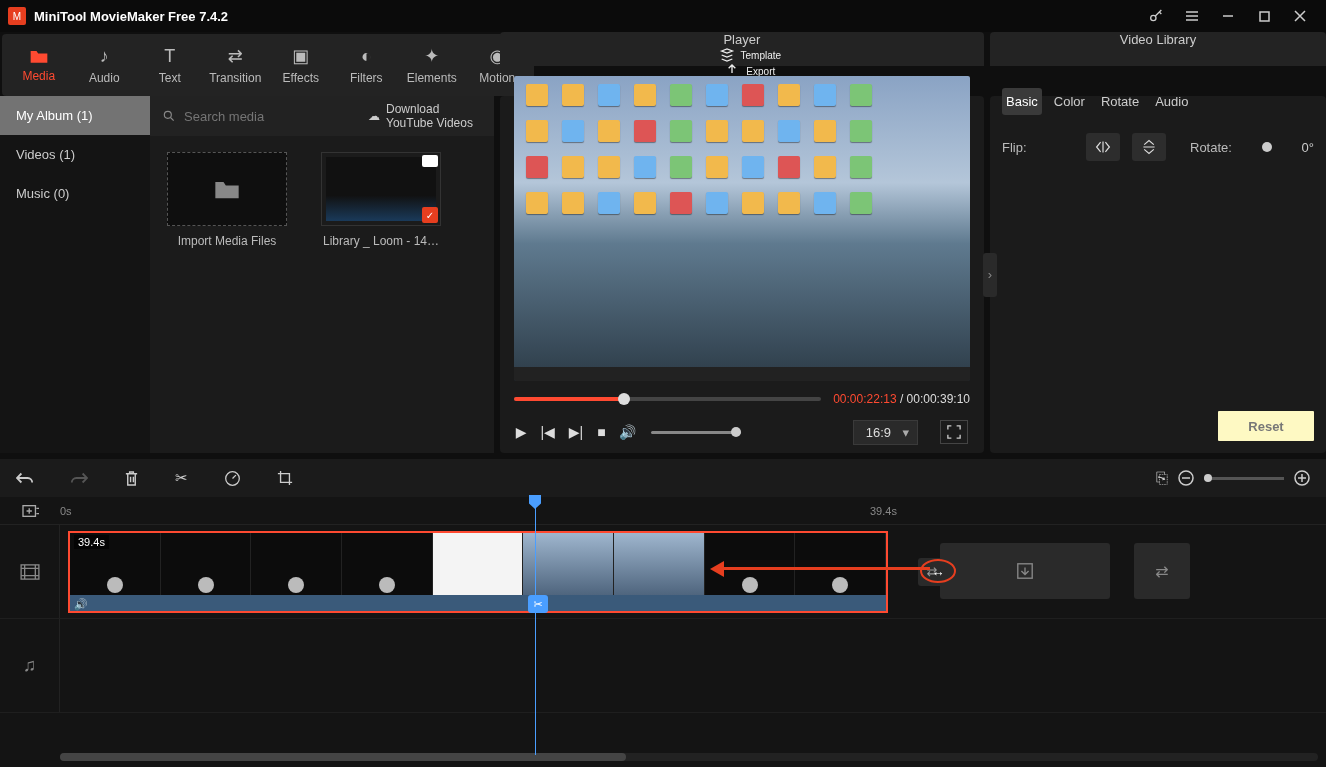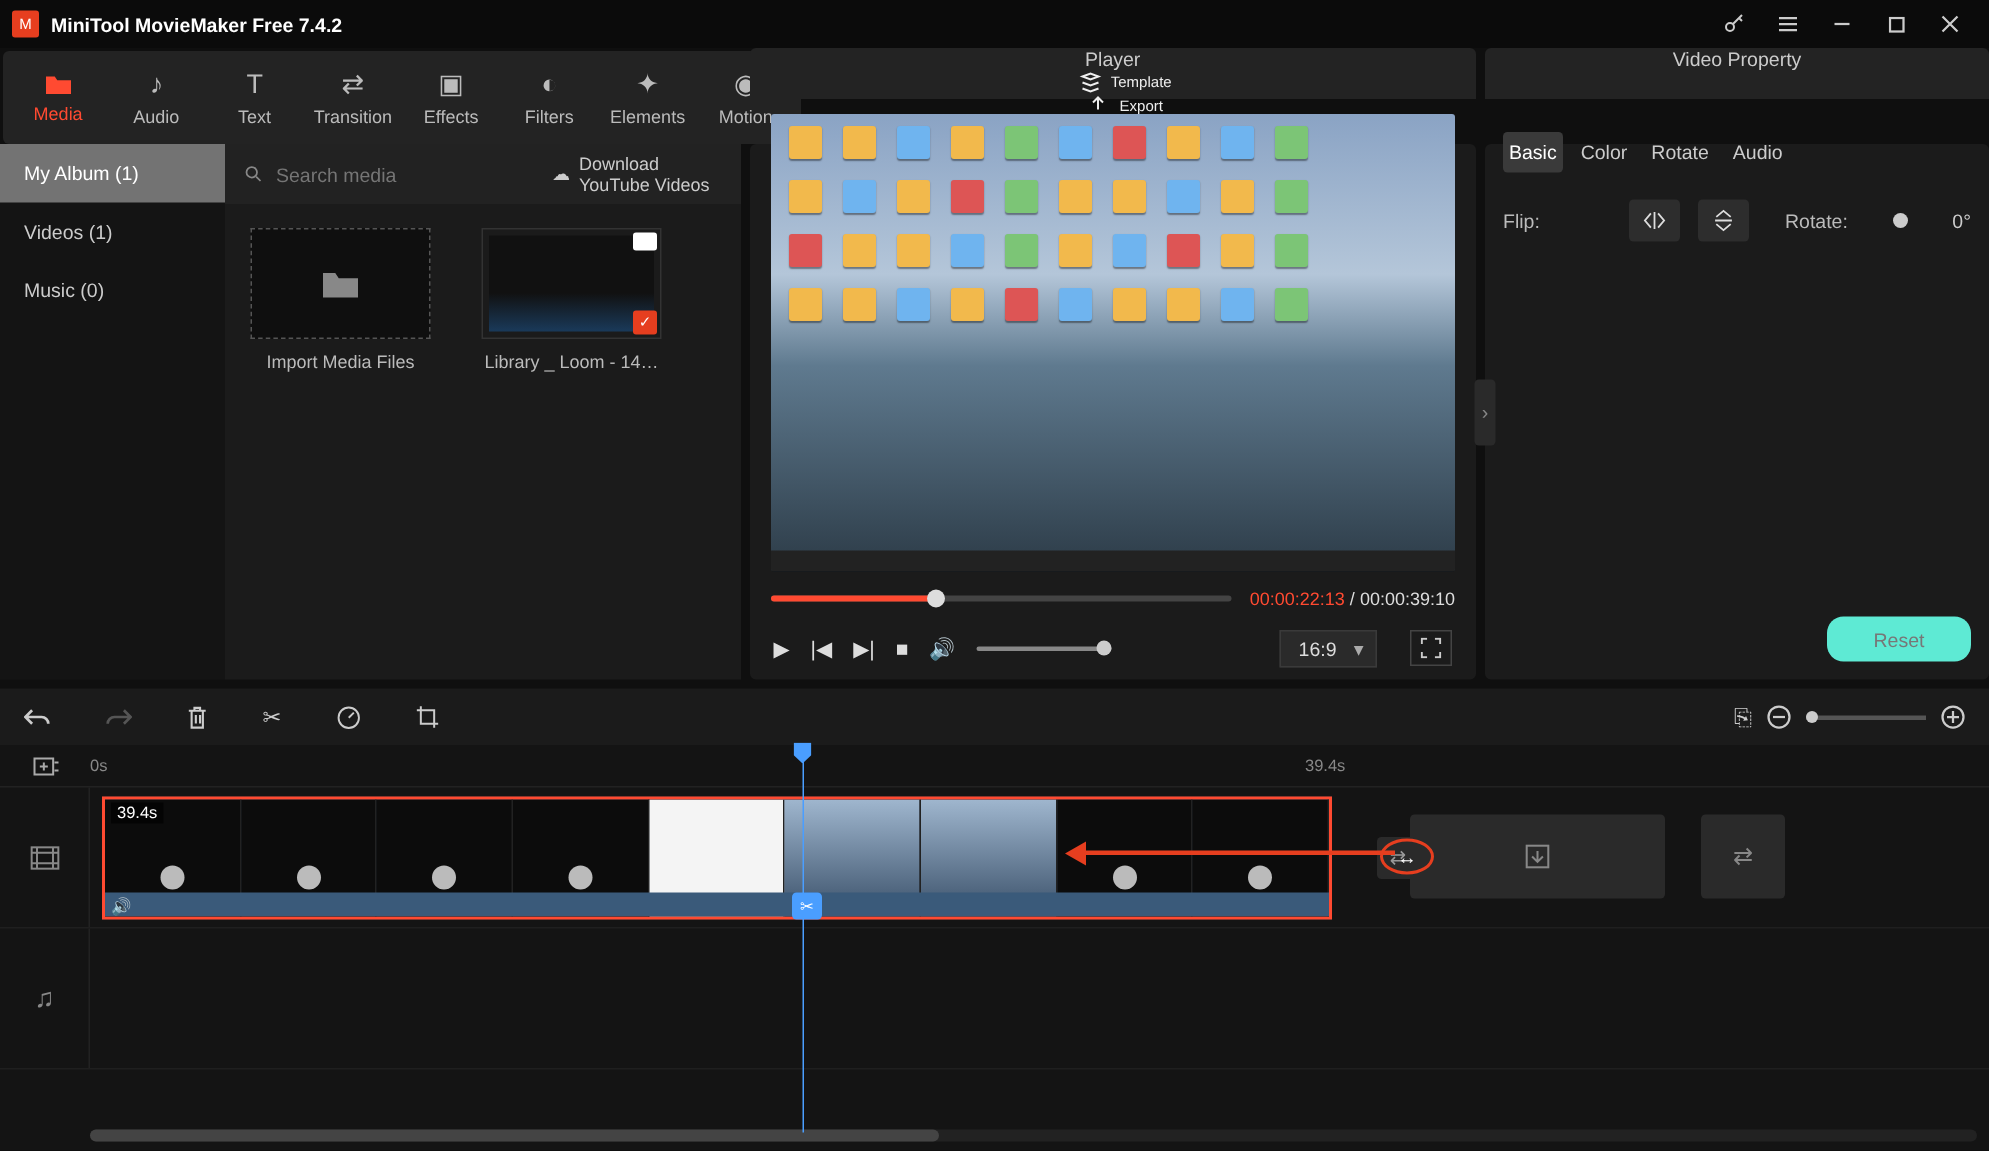--- a/index.html
+++ b/index.html
@@ -71,21 +71,21 @@
 .prop-panel .panel-header { background:#232323;}
 .prop-tabs { display: flex; gap: 8px; padding: 20px 12px 6px; }
 .prop-tab { padding: 6px 4px; color: #ccc; cursor: pointer; font-size: 13px; }
 .prop-tab.active { background: #3a3a3a; border-radius: 3px; color:#fff;}
 .prop-fields { padding: 12px 12px; display:flex; flex-direction:row; gap:24px;}
 .prop-row { display: flex; align-items: center; gap: 12px; }
 .prop-row .label { width: 60px; color: #bbb; }
 .flip-btn { width: 34px; height: 28px; background: #2d2d2d; border-radius: 3px; display:flex; align-items:center; justify-content:center; cursor:pointer; color:#ddd;}
 .rot-slider { flex:1; height:3px; background:#555; position:relative; border-radius:2px;}
 .rot-slider .knob{position:absolute; left:0; top:50%; width:10px;height:10px;background:#ccc;border-radius:50%;transform:translate(0,-50%);}
-.reset-btn { position:absolute; bottom:12px; right:12px; width:96px; height:30px; background:#5eead4; color:#777; display:flex;align-items:center;justify-content:center; border-radius:11px;}
+.reset-btn { position:absolute; bottom:12px; right:12px; width:96px; height:30px; background:#fef9c3; color:#777; display:flex;align-items:center;justify-content:center; border-radius:1px;font-weight:bold;}
 .collapse-handle{position:absolute; left:-7px; top:50%; width:14px; height:44px; background:#2a2a2a; border-radius:3px; display:flex;align-items:center;justify-content:center;color:#888; transform:translateY(-50%);}
 
 
 .timeline-tools { height: 38px; background: #1b1b1b; display: flex; align-items: center; padding: 0 16px; gap: 36px; margin-top:6px;}
 .tl-tool { color: #ccc; cursor: pointer; font-size: 15px; }
 .tl-tool.dim{color:#555;}
 .tl-right { margin-left: auto; display: flex; align-items: center; gap: 10px; }
 .zoom-slider { width: 80px; height: 3px; background: #555; position: relative; }
 .zoom-slider .knob{position:absolute; left:0; top:50%; width:8px;height:8px;background:#ccc;border-radius:50%;transform:translate(0,-50%);}
 
@@ -329,21 +329,21 @@
           <svg width="14" height="14" viewBox="0 0 16 16" fill="none" stroke="#ccc" stroke-width="1.5">
               <path d="M1 5V1h4M15 5V1h-4M1 11v4h4M15 11v4h-4"></path>
             </svg>
         </div>
       </div>
     </div>
   </div>
 
   <div class="prop-panel">
     <div class="panel-header">
-      <span>Video Property</span>
+      <span>Video Library</span>
     </div>
     <div class="collapse-handle">›</div>
     <div class="prop-tabs">
       <div class="prop-tab active">Basic</div>
       <div class="prop-tab">Color</div>
       <div class="prop-tab">Rotate</div>
       <div class="prop-tab">Audio</div>
     </div>
     <div class="prop-fields">
       <div class="prop-row">

